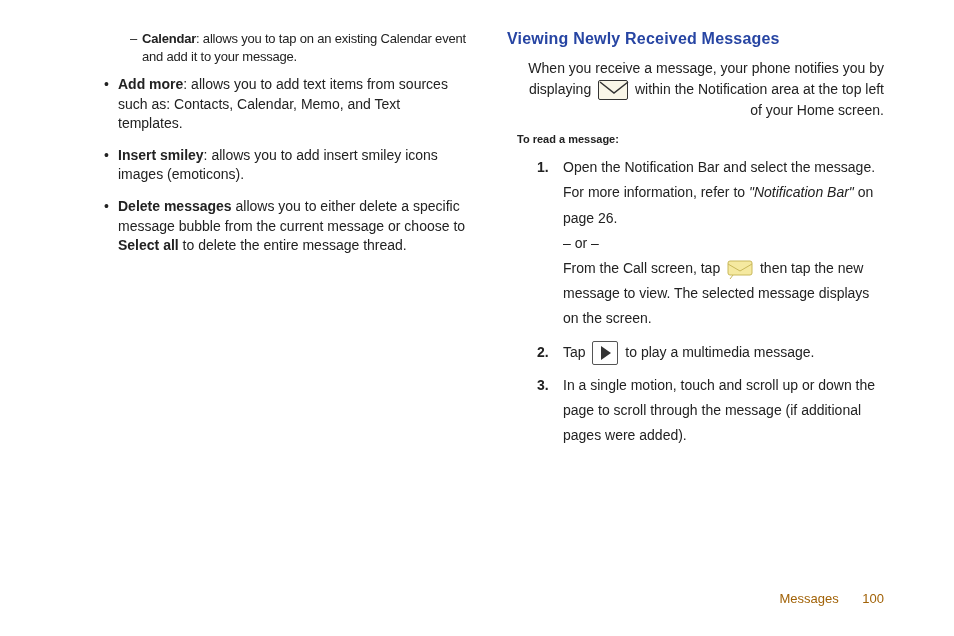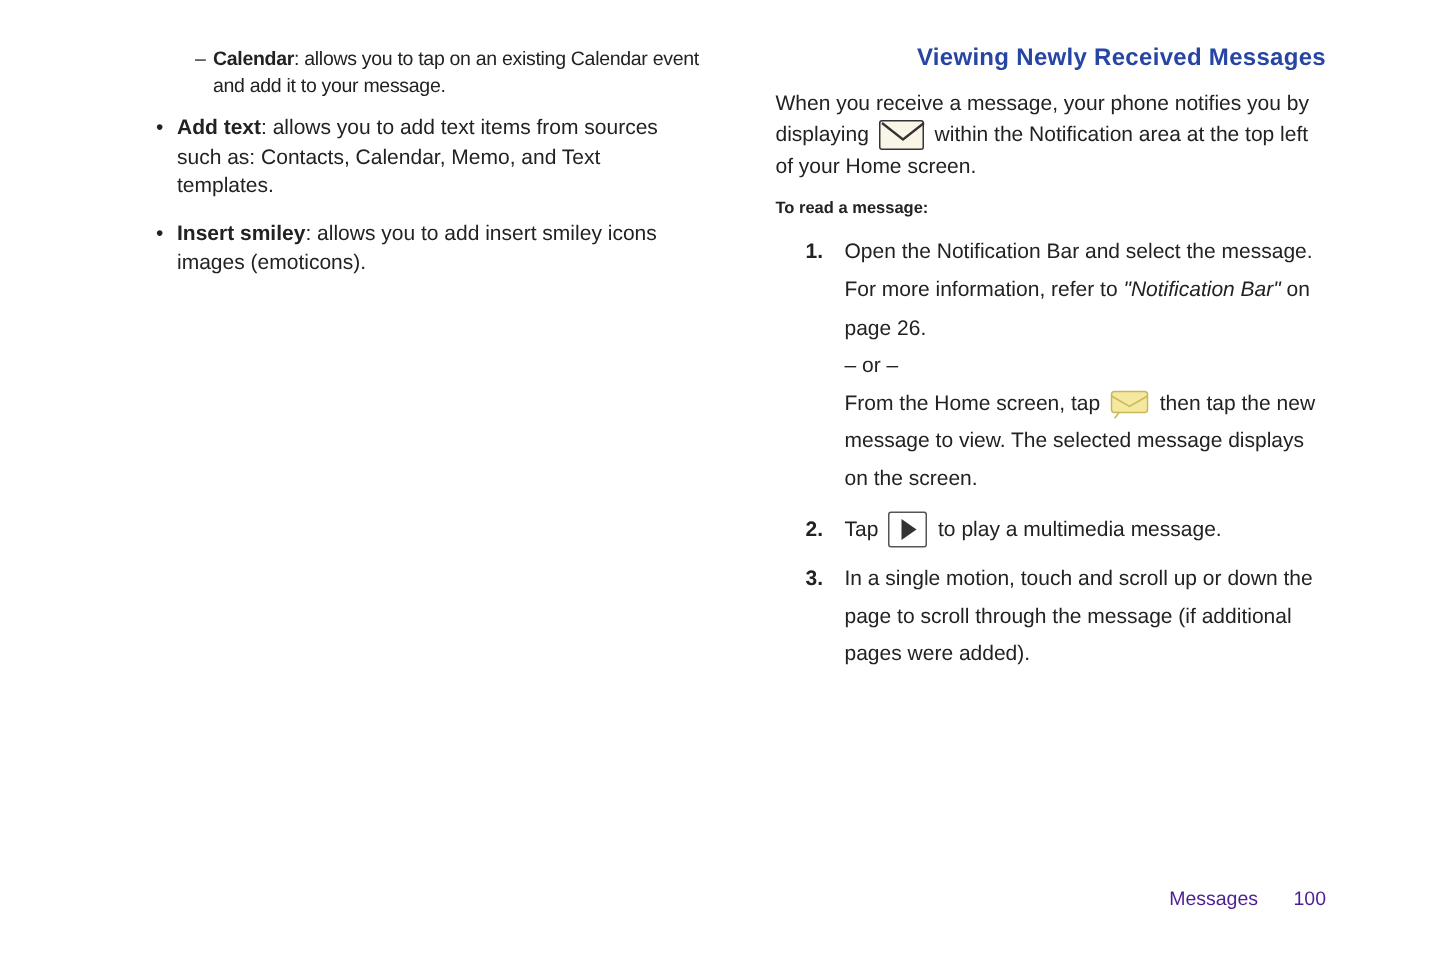--- a/index.html
+++ b/index.html
@@ -55,27 +55,27 @@
       top: 0;
       font-size: 14px;
     }
     .b { font-weight: bold; }
     .heading {
       color: #2745a3;
       font-weight: bold;
       font-size: 16px;
       margin-bottom: 10px;
       letter-spacing: 0.2px;
-      text-align: right;
     }
     .para {
       font-size: 14px;
       line-height: 1.5;
       margin-bottom: 12px;
       margin-left: 10px;
+      text-align: right;
     }
     .section-label {
       font-weight: bold;
       font-size: 11px;
       margin-bottom: 10px;
       margin-left: 10px;
     }
     .num-item {
       margin-left: 30px;
       padding-left: 26px;
@@ -133,41 +133,44 @@
       border-left: 10px solid #333;
       border-top: 7px solid transparent;
       border-bottom: 7px solid transparent;
       margin-left: 2px;
     }
     .footer {
       position: absolute;
       bottom: 30px;
       right: 70px;
       font-size: 13px;
-      color: #4c1d95;
+      color: #a16207;
     }
     .footer .pg {
       margin-left: 20px;
     }
   </style>
 </head>
 <body>
 
 <div class="columns">
   <div class="col col-left">
 
     <div class="sub-item condensed">
       <span class="b">Calendar</span><span>: allows you to tap on an existing Calendar event and add it to your message.</span>
     </div>
 
     <div class="bullet-item">
-      <span class="b">Add text</span><span>: allows you to add text items from sources such as: Contacts, Calendar, Memo, and Text templates.</span>
+      <span class="b">Add more</span><span>: allows you to add text items from sources such as: Contacts, Calendar, Memo, and Text templates.</span>
     </div>
     <div class="bullet-item">
       <span class="b">Insert smiley</span><span>: allows you to add insert smiley icons images (emoticons).</span>
+    </div>
+    <div class="bullet-item">
+      <span class="b">Delete messages</span><span> allows you to either delete a specific message bubble from the current message or choose to </span><span class="b">Select all</span><span> to delete the entire message thread.</span>
     </div>
 
   </div>
 
   <div class="col col-right">
     <div class="heading">Viewing Newly Received Messages</div>
 
     <div class="para">
       <span>When you receive a message, your phone notifies you by displaying </span>
       <span class="envelope-icon">
@@ -179,21 +182,21 @@
     </div>
 
     <div class="section-label">To read a message:</div>
 
     <div class="num-item">
       <span class="num">1.</span>
       <span>Open the Notification Bar and select the message. For more information, refer to </span><span class="italic">"Notification Bar"</span><span>  on page 26.</span>
       <br>
       <span>– or –</span>
       <br>
-      <span>From the Home screen, tap </span>
+      <span>From the Call screen, tap </span>
       <span class="msg-icon">
         <svg width="26" height="20" viewBox="0 0 26 20">
           <rect x="1" y="2" width="24" height="14" rx="2" fill="#f5e9a0" stroke="#c9b85a" stroke-width="1"></rect>
           <path d="M1 5 L13 12 L25 5" fill="none" stroke="#c9b85a" stroke-width="1"></path>
           <path d="M6 16 L3 20" fill="none" stroke="#c9b85a" stroke-width="1"></path>
         </svg>
       </span>
       <span> then tap the new message to view. The selected message displays on the screen.</span>
     </div>
 

